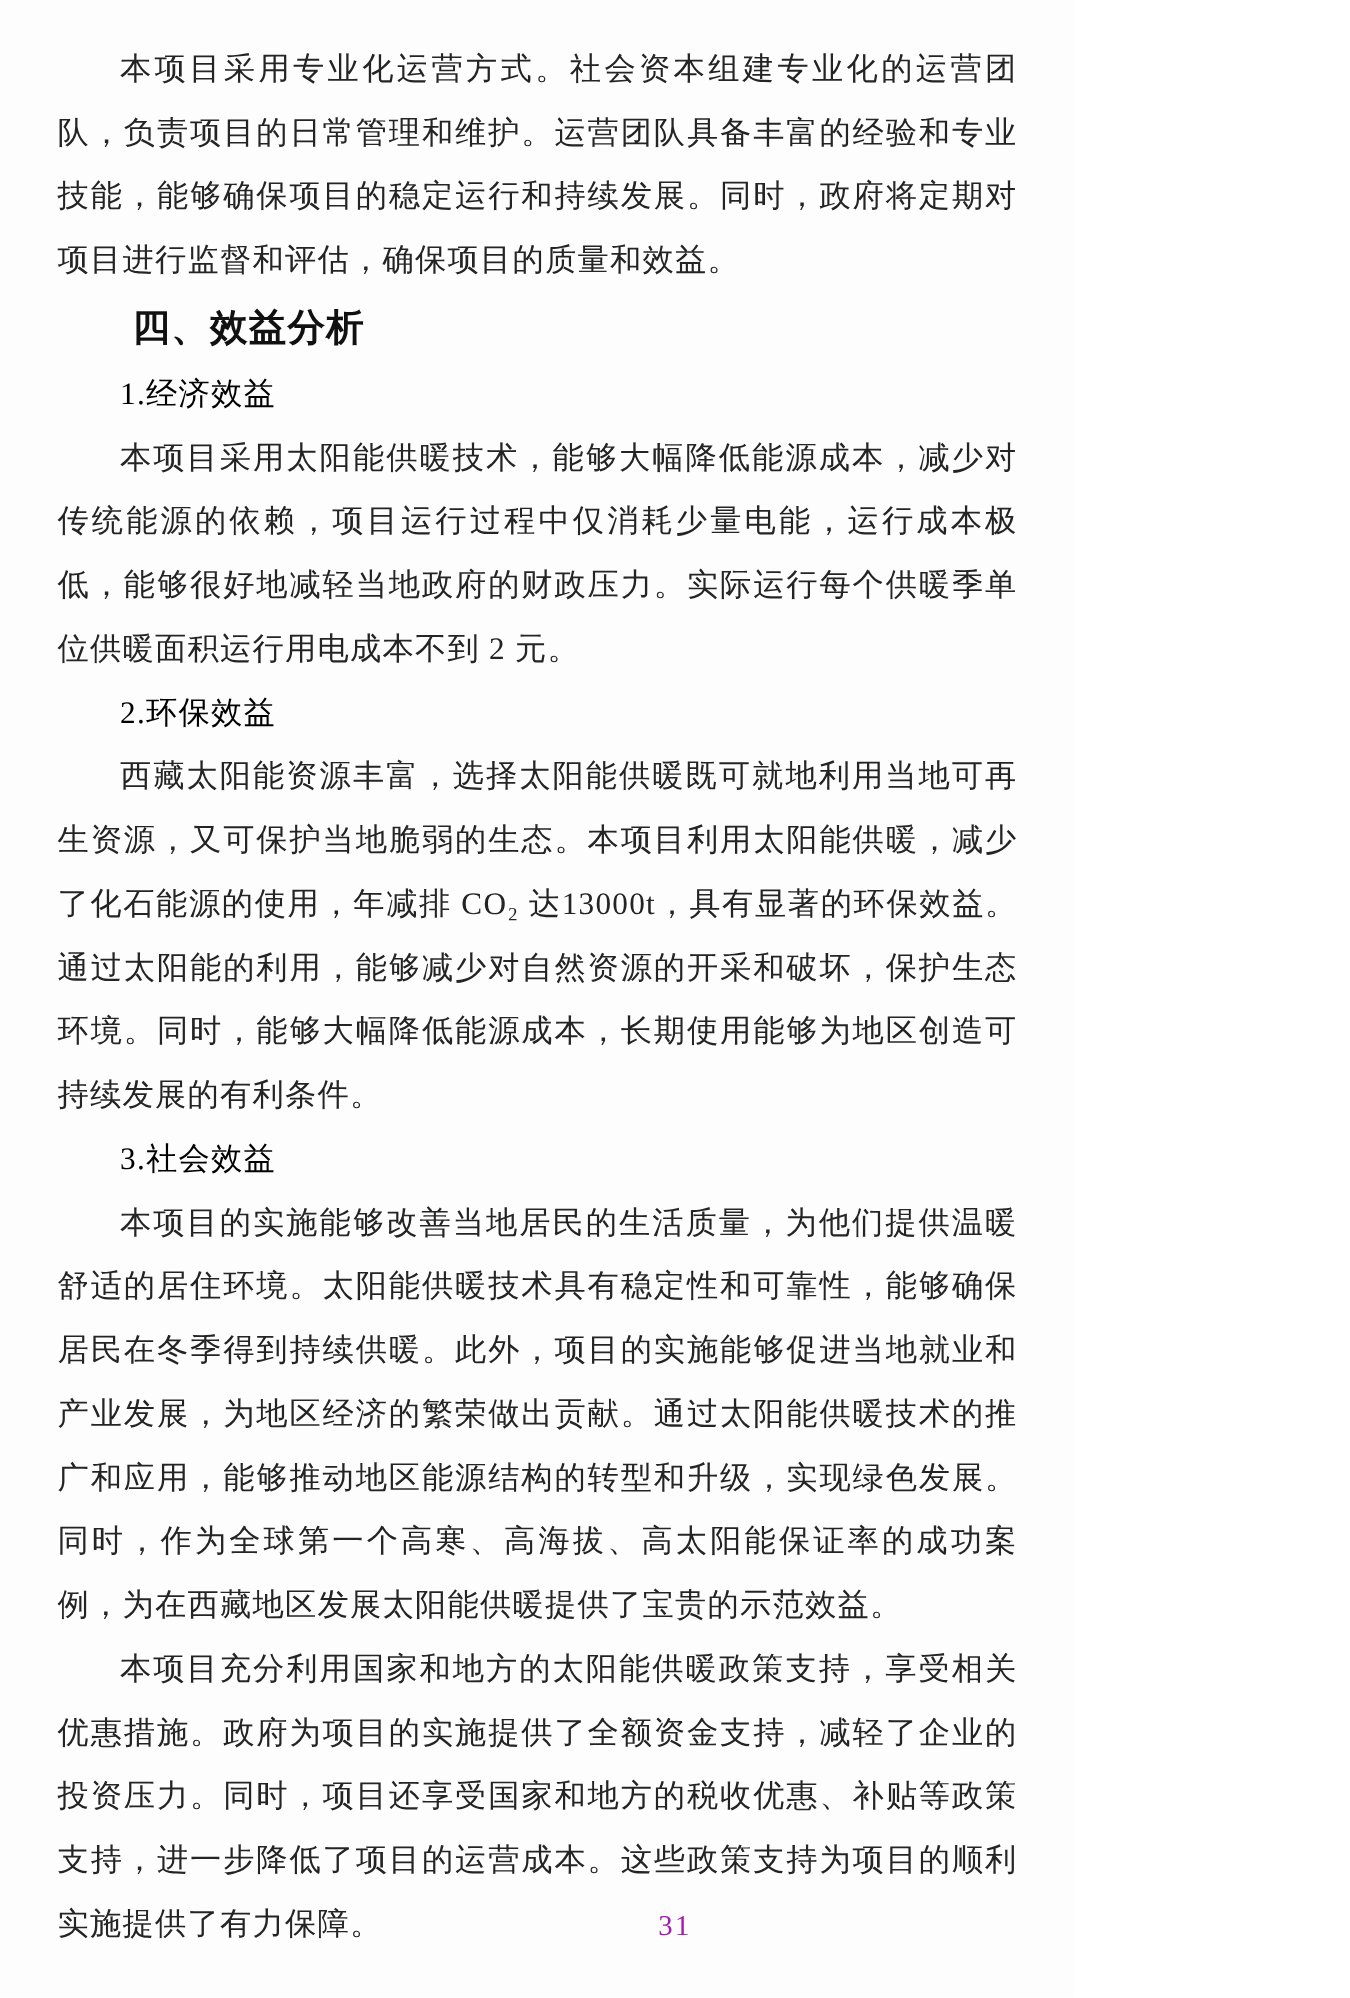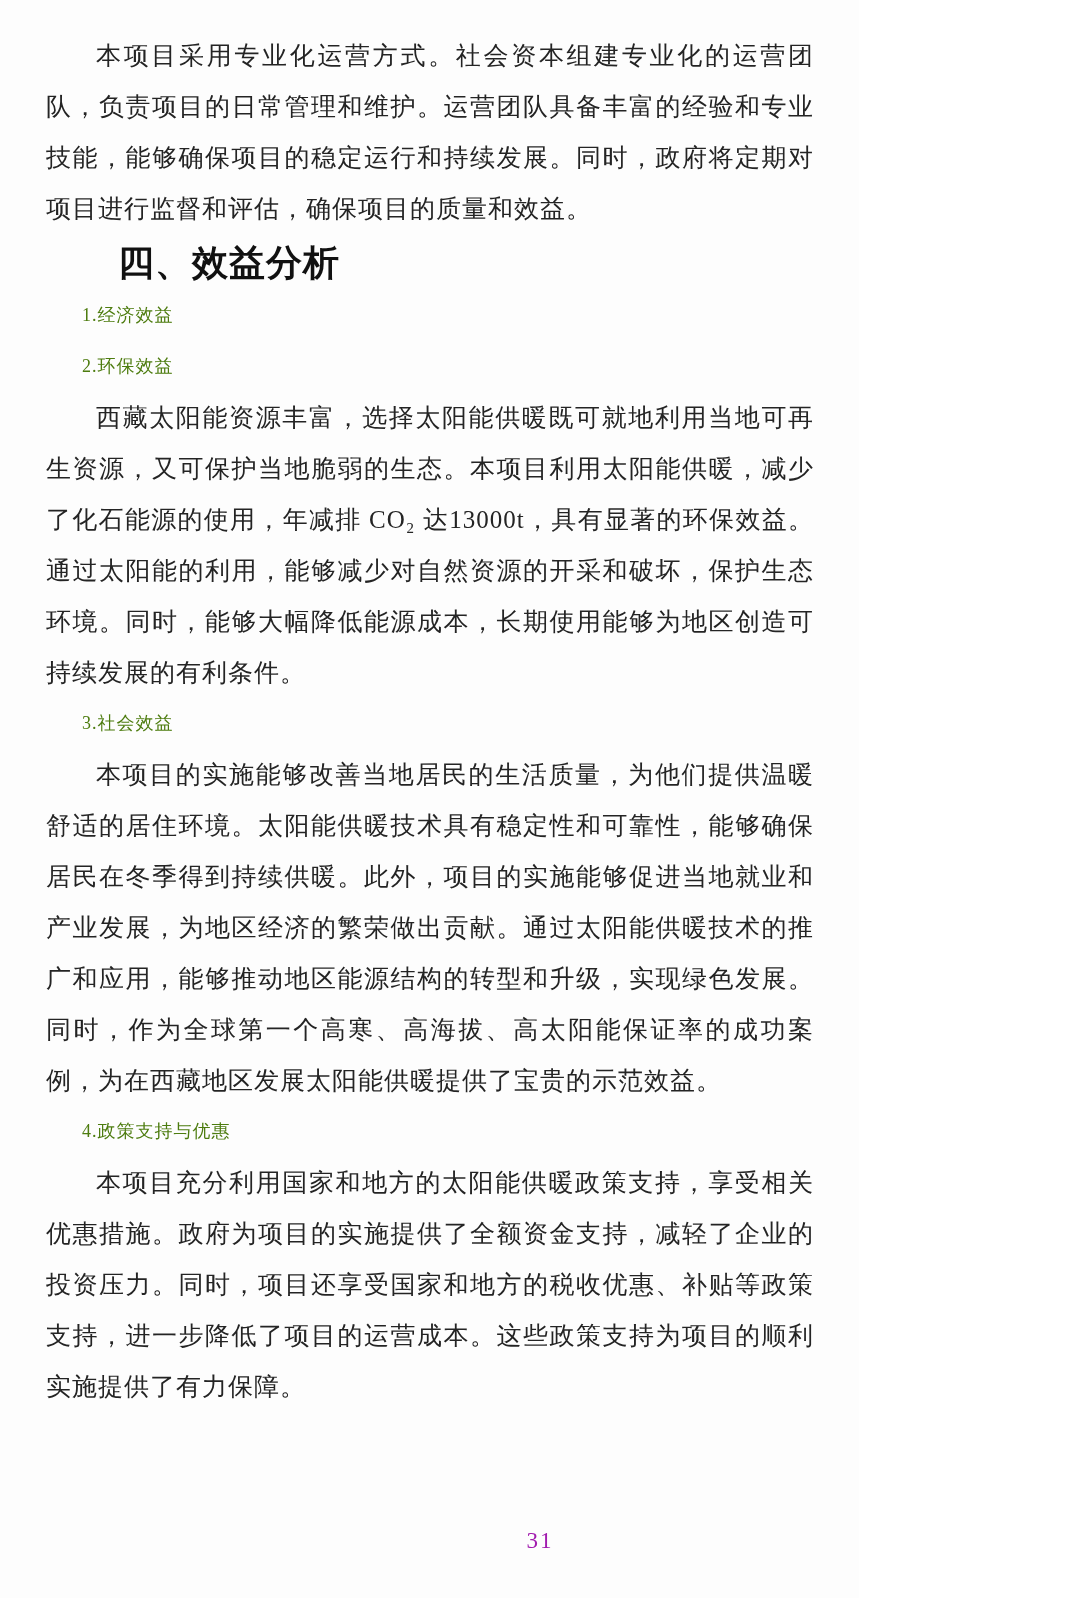--- a/index.html
+++ b/index.html
@@ -28,35 +28,35 @@
     margin: 0;
     font-size: 25px;
     line-height: 51px;
     letter-spacing: 1px;
     text-align: justify;
     text-indent: 2em;
     color: #242424;
   }
   h2.section-heading {
     margin: 3px 0 2px 0;
-    font-size: 36px;
+    font-size: 30px;
     line-height: 51px;
     letter-spacing: 1px;
     font-weight: bold;
     color: #111111;
     text-indent: 2em;
     font-family: "Liberation Sans", "DejaVu Sans", sans-serif;
   }
   h3.subsection-heading {
     margin: 0;
-    font-size: 18px;
+    font-size: 25px;
     line-height: 51px;
     letter-spacing: 1px;
     font-weight: normal;
-    color: #4d7c0f;
+    color: #000000;
     text-indent: 2em;
   }
   .page-footer {
     position: absolute;
     left: 0;
     top: 1528px;
     width: 1080px;
     text-align: center;
   }
   .page-number {
@@ -69,28 +69,28 @@
 <body>
 
 <div class="page">
   <div class="doc-body">
 
     <p>本项目采用专业化运营方式。社会资本组建专业化的运营团队，负责项目的日常管理和维护。运营团队具备丰富的经验和专业技能，能够确保项目的稳定运行和持续发展。同时，政府将定期对项目进行监督和评估，确保项目的质量和效益。</p>
 
     <h2 class="section-heading">四、效益分析</h2>
 
     <h3 class="subsection-heading">1.经济效益</h3>
+    <p>本项目采用太阳能供暖技术，能够大幅降低能源成本，减少对传统能源的依赖，项目运行过程中仅消耗少量电能，运行成本极低，能够很好地减轻当地政府的财政压力。实际运行每个供暖季单位供暖面积运行用电成本不到 2 元。</p>
 
     <h3 class="subsection-heading">2.环保效益</h3>
     <p>西藏太阳能资源丰富，选择太阳能供暖既可就地利用当地可再生资源，又可保护当地脆弱的生态。本项目利用太阳能供暖，减少了化石能源的使用，年减排 CO₂ 达13000t，具有显著的环保效益。通过太阳能的利用，能够减少对自然资源的开采和破坏，保护生态环境。同时，能够大幅降低能源成本，长期使用能够为地区创造可持续发展的有利条件。</p>
 
     <h3 class="subsection-heading">3.社会效益</h3>
     <p>本项目的实施能够改善当地居民的生活质量，为他们提供温暖舒适的居住环境。太阳能供暖技术具有稳定性和可靠性，能够确保居民在冬季得到持续供暖。此外，项目的实施能够促进当地就业和产业发展，为地区经济的繁荣做出贡献。通过太阳能供暖技术的推广和应用，能够推动地区能源结构的转型和升级，实现绿色发展。同时，作为全球第一个高寒、高海拔、高太阳能保证率的成功案例，为在西藏地区发展太阳能供暖提供了宝贵的示范效益。</p>
 
-    <h3 class="subsection-heading">4.政策支持与优惠</h3>
     <p>本项目充分利用国家和地方的太阳能供暖政策支持，享受相关优惠措施。政府为项目的实施提供了全额资金支持，减轻了企业的投资压力。同时，项目还享受国家和地方的税收优惠、补贴等政策支持，进一步降低了项目的运营成本。这些政策支持为项目的顺利实施提供了有力保障。</p>
 
 
   </div>
 
   <div class="page-footer">
     <span class="page-number">31</span>
   </div>
 </div>
 

